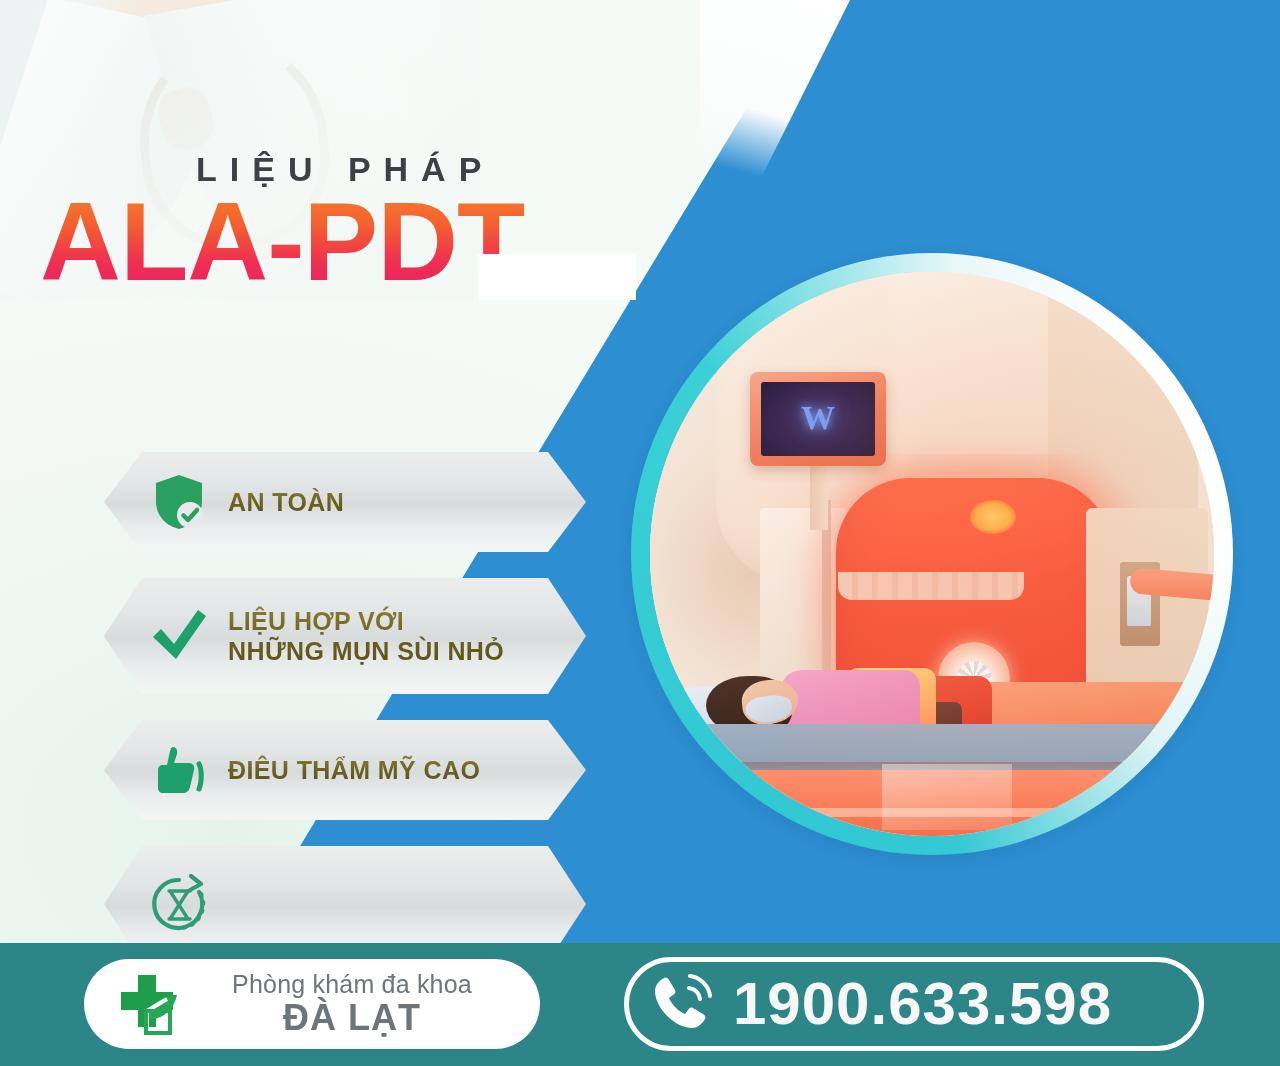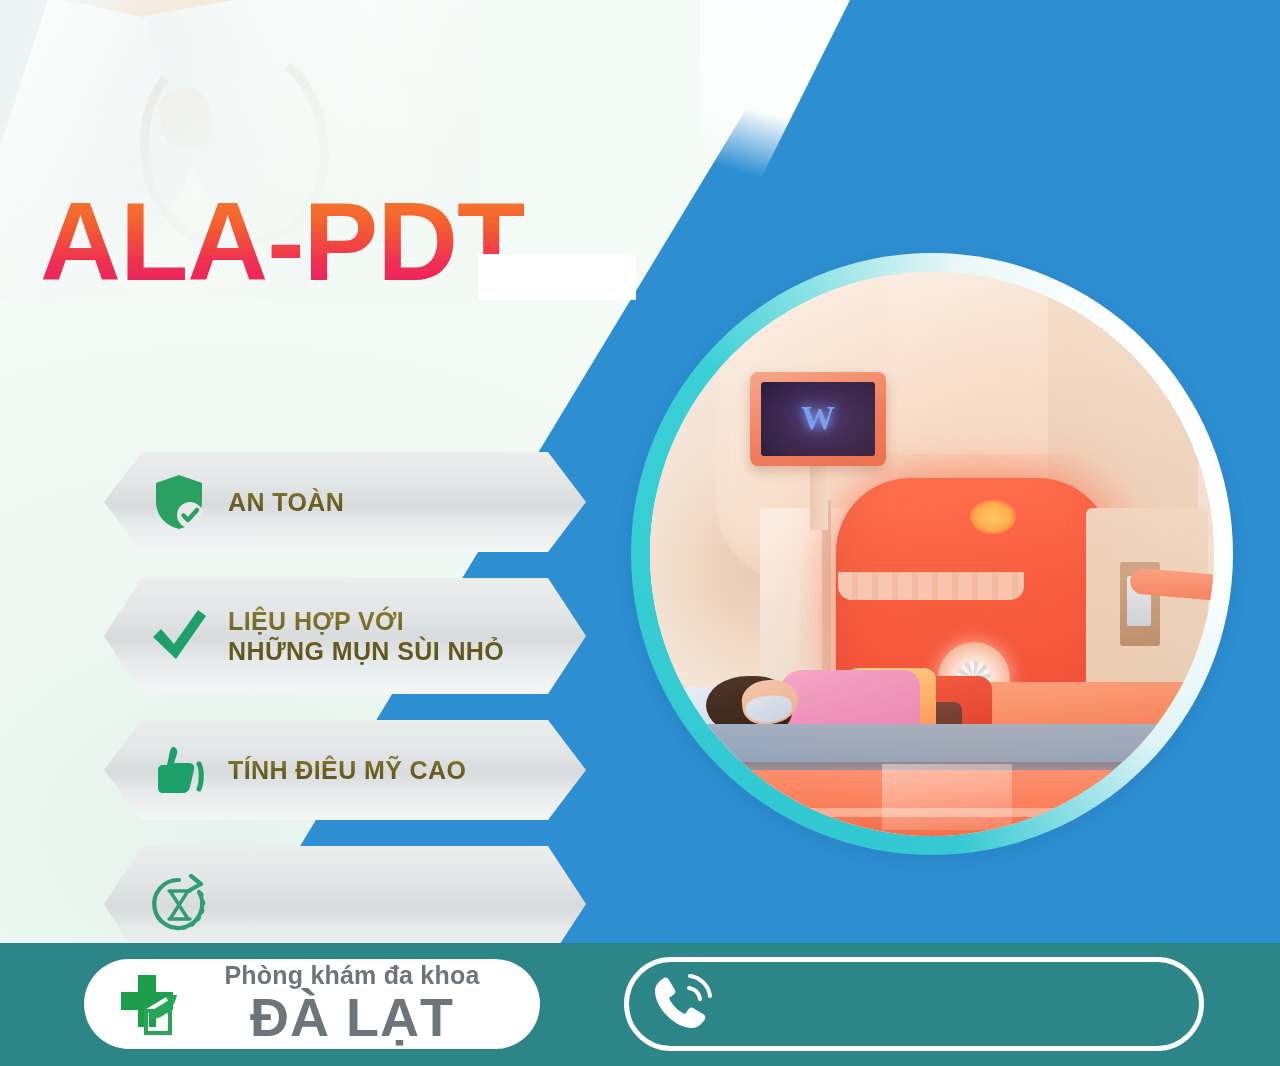--- a/index.html
+++ b/index.html
@@ -338,22 +338,22 @@
   .logo-pill{
     position:absolute;left:84px;top:16px;width:456px;height:90px;
     background:#ffffff;border-radius:45px;
     display:flex;align-items:center;
   }
   .logo-mark{
     width:84px;min-width:84px;height:84px;margin-left:22px;
     display:flex;align-items:center;justify-content:center;
   }
   .logo-text{display:flex;flex-direction:column;align-items:center;flex:1;padding-right:26px;}
-  .logo-l1{font-size:25px;font-weight:bold;color:#6d757a;letter-spacing:.2px;line-height:1.1;}
-  .logo-l2{font-size:54px;font-weight:bold;color:#6d757a;letter-spacing:1px;line-height:1.05;}
+  .logo-l1{font-size:25px;font-weight:normal;color:#6d757a;letter-spacing:.2px;line-height:1.1;}
+  .logo-l2{font-size:36px;font-weight:bold;color:#6d757a;letter-spacing:1px;line-height:1.05;}
 
   .phone-pill{
     position:absolute;left:624px;top:14px;width:580px;height:94px;
     border:5px solid #ffffff;border-radius:47px;
     display:flex;align-items:center;box-sizing:border-box;
   }
   .phone-icon{width:80px;min-width:80px;height:72px;margin-left:16px;display:flex;align-items:center;justify-content:center;}
   .phone-num{
     font-size:60px;font-weight:bold;color:#f7f7f5;letter-spacing:1px;
     line-height:1;padding-left:8px;
@@ -418,20 +418,21 @@
       <div class="ph ph-mask"></div>
       <div class="ph ph-bedtop"></div>
       <div class="ph ph-bedshadow"></div>
       <div class="ph ph-bedbase"></div>
       <div class="ph ph-bedline"></div>
       <div class="ph ph-sheet"></div>
       <div class="ph ph-warm"></div>
     </div>
   </div>
 
+  <div class="kicker">LIỆU PHÁP</div>
   <div class="bigtitle">ALA-PDT</div>
   <div class="redaction"></div>
 
   <div class="badges">
 
     <div class="badge h1">
       <div class="badge-icon">
         <svg width="54" height="58" viewBox="0 0 54 58" aria-hidden="true">
           <path d="M27 2 L50 10 V28 C50 44 39 53 27 56 C15 53 4 44 4 28 V10 Z" fill="#2aa061"></path>
           <circle cx="38" cy="42" r="13" fill="#e7eaea"></circle>
@@ -453,21 +454,21 @@
 
     <div class="badge h1">
       <div class="badge-icon">
         <svg width="56" height="56" viewBox="0 0 56 56" aria-hidden="true">
           <path d="M22 5 C25 5 27 8 26 12 L23 21 L38 21 C42 21 44 24 43 28 L39 45
                    C38 49 35 51 32 51 L12 51 C9 51 7 49 7 46 L7 28 C7 25 9 23 12 23
                    L16 23 L19 9 C20 6 21 5 22 5 Z" fill="#1da06a"></path>
           <path d="M48 22 C51 27 51 40 48 47" fill="none" stroke="#1da06a" stroke-width="5" stroke-linecap="round"></path>
         </svg>
       </div>
-      <div class="badge-text">TÍNH ĐIÊU MỸ CAO</div>
+      <div class="badge-text">ĐIÊU THẨM MỸ CAO</div>
     </div>
 
     <div class="badge h2">
       <div class="badge-icon">
         <svg width="60" height="60" viewBox="0 0 60 60" aria-hidden="true">
           <path d="M30 6 A24 24 0 1 0 50 18" fill="none" stroke="#2f9c76" stroke-width="4.2" stroke-linecap="round"></path>
           <path d="M42 2 L52 10 L41 16" fill="none" stroke="#2f9c76" stroke-width="4.2" stroke-linecap="round" stroke-linejoin="round"></path>
           <path d="M52 20 A24 24 0 0 1 32 54" fill="none" stroke="#2f9c76" stroke-width="4.2" stroke-linecap="round" stroke-dasharray="1.4 7"></path>
           <path d="M20 17 H41 M20 45 H41 M21 17 L39 45 M39 17 L21 45" fill="none" stroke="#2f9c76" stroke-width="3.4" stroke-linecap="round" stroke-linejoin="round"></path>
         </svg>
@@ -497,17 +498,18 @@
       <div class="phone-icon">
         <svg width="70" height="64" viewBox="0 0 70 64" aria-hidden="true">
           <path d="M14 6 C10 8 5 13 5 19 C5 36 25 56 42 56 C48 56 53 51 55 47
                    C56 45 55 43 53 42 L43 36 C41 35 39 36 38 38 L35 42
                    C28 39 22 33 19 26 L23 23 C25 22 26 20 25 18 L19 8
                    C18 6 16 5 14 6 Z" fill="#ffffff"></path>
           <path d="M40 4 C50 5 59 14 60 24" fill="none" stroke="#ffffff" stroke-width="4" stroke-linecap="round"></path>
           <path d="M39 16 C45 17 49 21 50 27" fill="none" stroke="#ffffff" stroke-width="4" stroke-linecap="round"></path>
         </svg>
       </div>
+      <div class="phone-num">1900.633.598</div>
     </div>
 
   </div>
 
 </div>
 
 </body></html>

